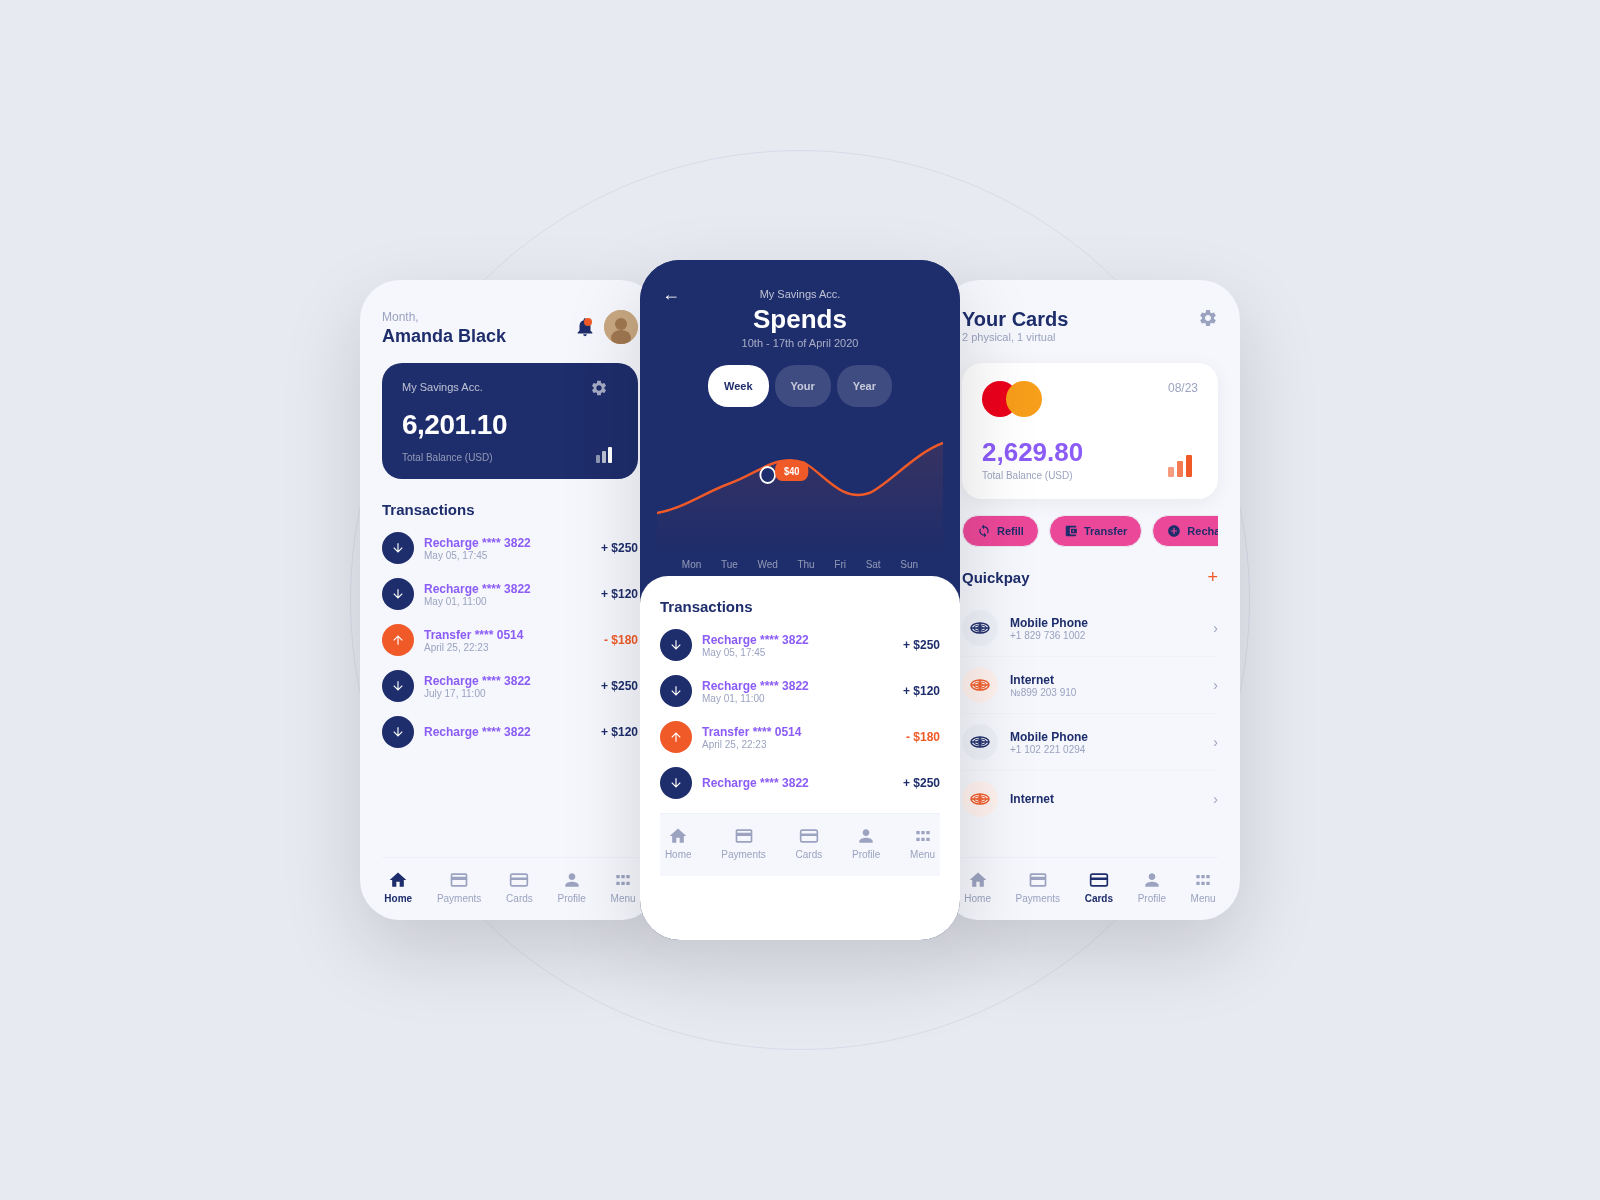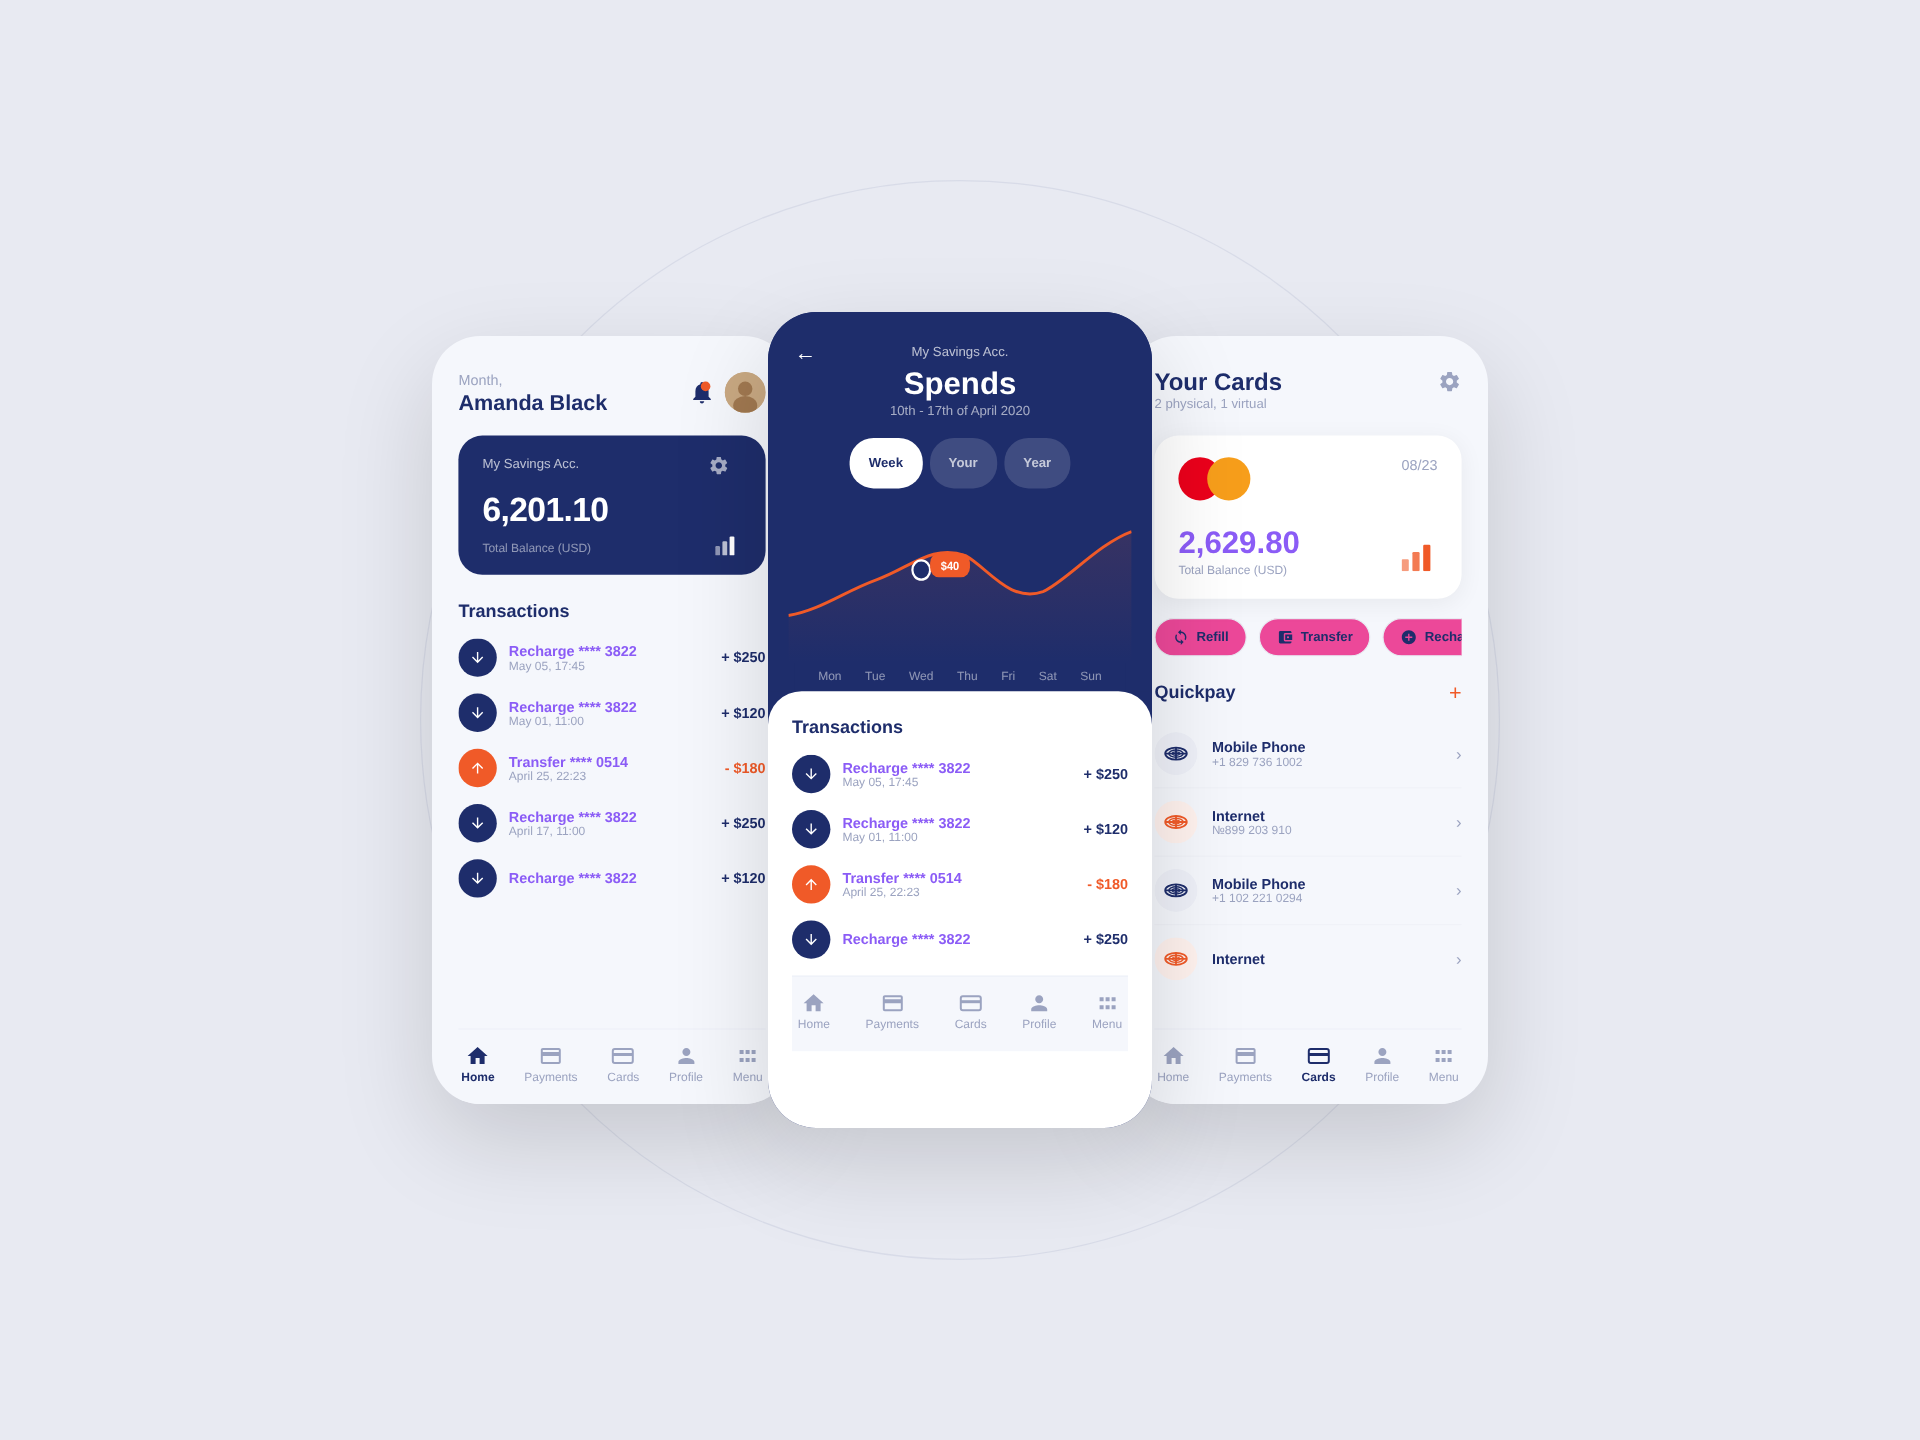--- a/index.html
+++ b/index.html
@@ -622,21 +622,21 @@
         </div>
 
         <div class="txn-item">
           <div class="txn-icon txn-icon-blue">
             <svg width="14" height="14" viewBox="0 0 24 24" fill="white">
                 <path d="M20 12l-1.41-1.41L13 16.17V4h-2v12.17l-5.58-5.59L4 12l8 8 8-8z"></path>
               </svg>
           </div>
           <div class="txn-info">
             <div class="txn-name">Recharge **** 3822</div>
-            <div class="txn-date">April 17, 11:00</div>
+            <div class="txn-date">July 17, 11:00</div>
           </div>
           <div class="txn-amount txn-amount-pos">+ $250</div>
         </div>
 
         <div class="txn-item">
           <div class="txn-icon txn-icon-blue">
             <svg width="14" height="14" viewBox="0 0 24 24" fill="white">
                 <path d="M20 12l-1.41-1.41L13 16.17V4h-2v12.17l-5.58-5.59L4 12l8 8 8-8z"></path>
               </svg>
           </div>

